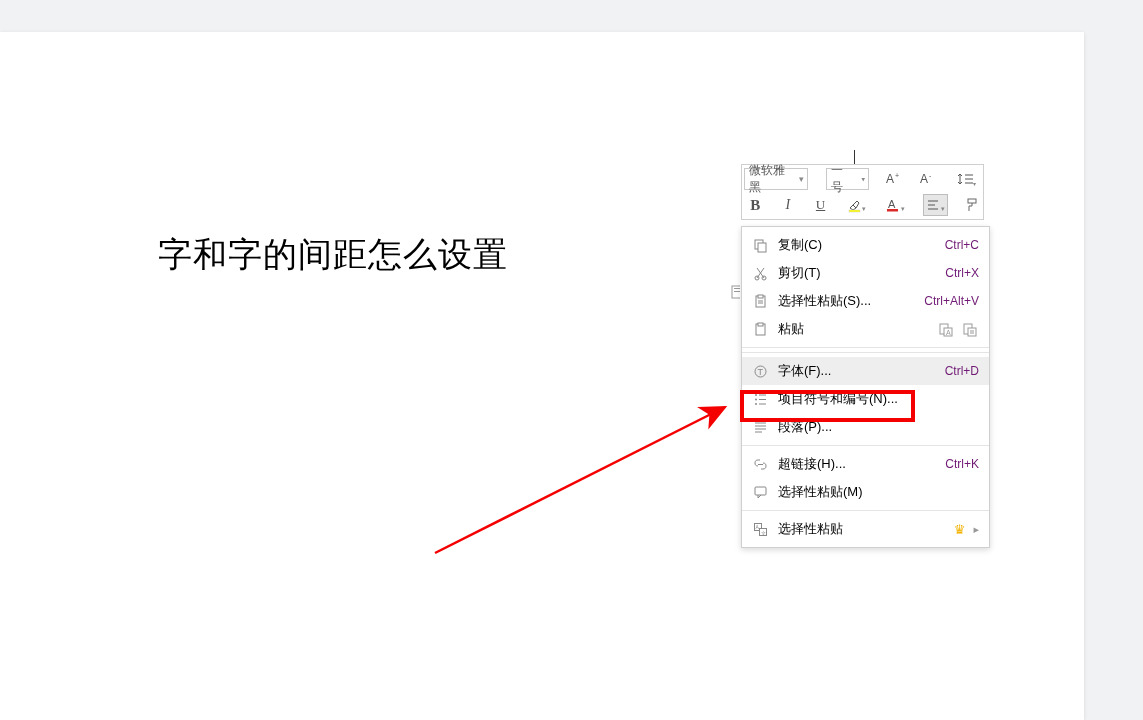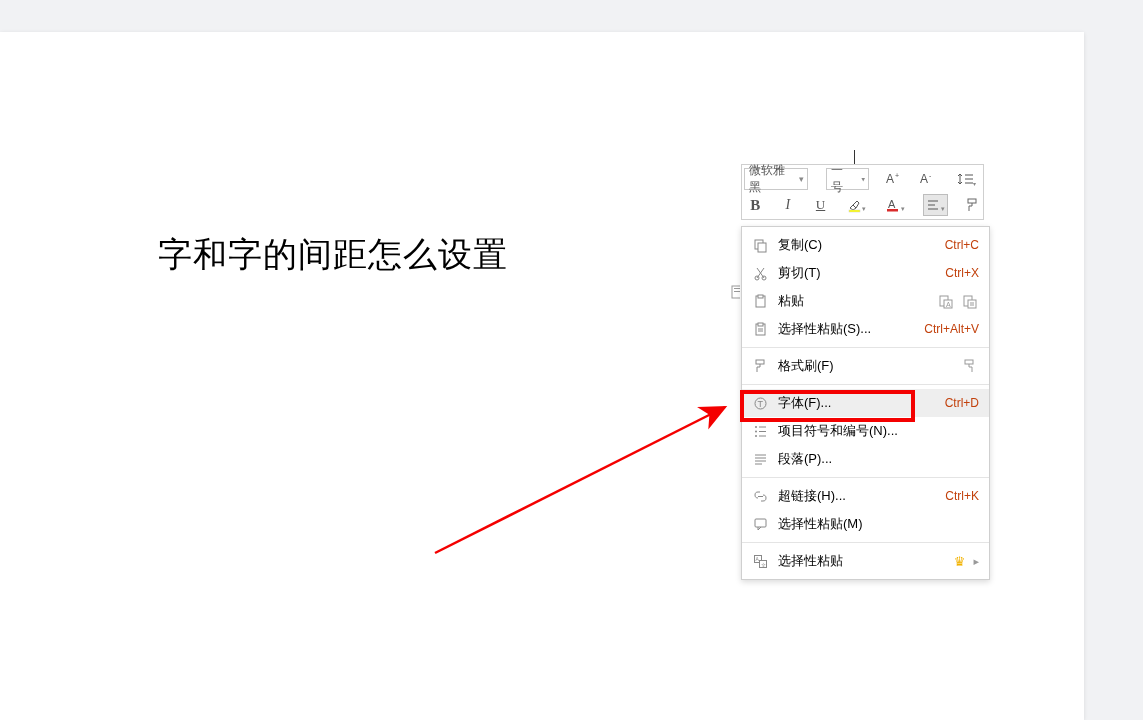--- a/index.html
+++ b/index.html
@@ -106,21 +106,21 @@
     justify-content: center;
     color: #777;
   }
   .mi-label {
     flex: 1;
     margin-left: 8px;
     color: #000000;
     font-size: 13px;
   }
   .mi-shortcut {
-    color: #c2410c;
+    color: #701a75;
     font-size: 12px;
   }
   .mi-right {
     display:flex;
     gap:4px;
     align-items:center;
   }
   .menu-divider {
     height: 1px;
     background: #e4e4e4;
@@ -258,20 +258,32 @@
   <div class="menu-item">
     <div class="mi-icon">
       <svg width="15" height="15" viewBox="0 0 15 15">
           <path d="M4 2 L11 12 M11 2 L4 12" stroke="#888" fill="none"></path>
           <circle cx="4" cy="12" r="2" fill="none" stroke="#888"></circle>
           <circle cx="11" cy="12" r="2" fill="none" stroke="#888"></circle>
         </svg>
     </div>
     <div class="mi-label">剪切(T)</div>
     <div class="mi-shortcut">Ctrl+X</div>
+  </div>
+  <div class="menu-item">
+    <div class="mi-icon">
+      <svg width="15" height="15" viewBox="0 0 15 15">
+          <rect x="3" y="2" width="9" height="11" fill="none" stroke="#888"></rect>
+          <rect x="5" y="1" width="5" height="3" fill="#fff" stroke="#888"></rect>
+          <line x1="5" y1="7" x2="10" y2="7" stroke="#888"></line>
+          <line x1="5" y1="9" x2="10" y2="9" stroke="#888"></line>
+        </svg>
+    </div>
+    <div class="mi-label">选择性粘贴(S)...</div>
+    <div class="mi-shortcut">Ctrl+Alt+V</div>
   </div>
   <div class="menu-item">
     <div class="mi-icon">
       <svg width="15" height="15" viewBox="0 0 15 15">
           <rect x="3" y="2" width="9" height="11" fill="none" stroke="#888"></rect>
           <rect x="5" y="1" width="5" height="3" fill="#fff" stroke="#888"></rect>
         </svg>
     </div>
     <div class="mi-label">粘贴</div>
     <div class="mi-right">
@@ -285,50 +297,21 @@
       <div class="mi-icon">
         <svg width="15" height="15" viewBox="0 0 15 15">
             <rect x="2" y="2" width="8" height="10" fill="none" stroke="#999"></rect>
             <rect x="6" y="6" width="8" height="8" fill="#fff" stroke="#999"></rect>
             <line x1="8" y1="9" x2="12" y2="9" stroke="#999"></line>
             <line x1="8" y1="11" x2="12" y2="11" stroke="#999"></line>
           </svg>
       </div>
     </div>
   </div>
-  <div class="menu-item">
-    <div class="mi-icon">
-      <svg width="15" height="15" viewBox="0 0 15 15">
-          <rect x="3" y="2" width="9" height="11" fill="none" stroke="#888"></rect>
-          <rect x="5" y="1" width="5" height="3" fill="#fff" stroke="#888"></rect>
-          <line x1="5" y1="7" x2="10" y2="7" stroke="#888"></line>
-          <line x1="5" y1="9" x2="10" y2="9" stroke="#888"></line>
-        </svg>
-    </div>
-    <div class="mi-label">选择性粘贴(S)...</div>
-    <div class="mi-shortcut">Ctrl+Alt+V</div>
-  </div>
   <div class="menu-divider"></div>
-  <div class="menu-item">
-    <div class="mi-icon">
-      <svg width="15" height="15" viewBox="0 0 15 15">
-          <rect x="3" y="1" width="8" height="4" fill="none" stroke="#888"></rect>
-          <path d="M7 5 L7 8 L4 8 L4 13" fill="none" stroke="#888"></path>
-        </svg>
-    </div>
-    <div class="mi-label">格式刷(F)</div>
-    <div class="mi-right">
-      <div class="mi-icon">
-        <svg width="15" height="15" viewBox="0 0 15 15">
-            <rect x="3" y="1" width="8" height="4" fill="none" stroke="#999"></rect>
-            <path d="M7 5 L7 8 L10 8 L10 13" fill="none" stroke="#999"></path>
-          </svg>
-      </div>
-    </div>
-  </div>
   <div class="menu-divider"></div>
   <div class="menu-item hovered">
     <div class="mi-icon">
       <svg width="15" height="15" viewBox="0 0 15 15">
           <circle cx="7.5" cy="7.5" r="5.5" fill="none" stroke="#888"></circle>
           <text x="4.5" y="11" font-size="9" fill="#888">T</text>
         </svg>
     </div>
     <div class="mi-label">字体(F)...</div>
     <div class="mi-shortcut">Ctrl+D</div>

